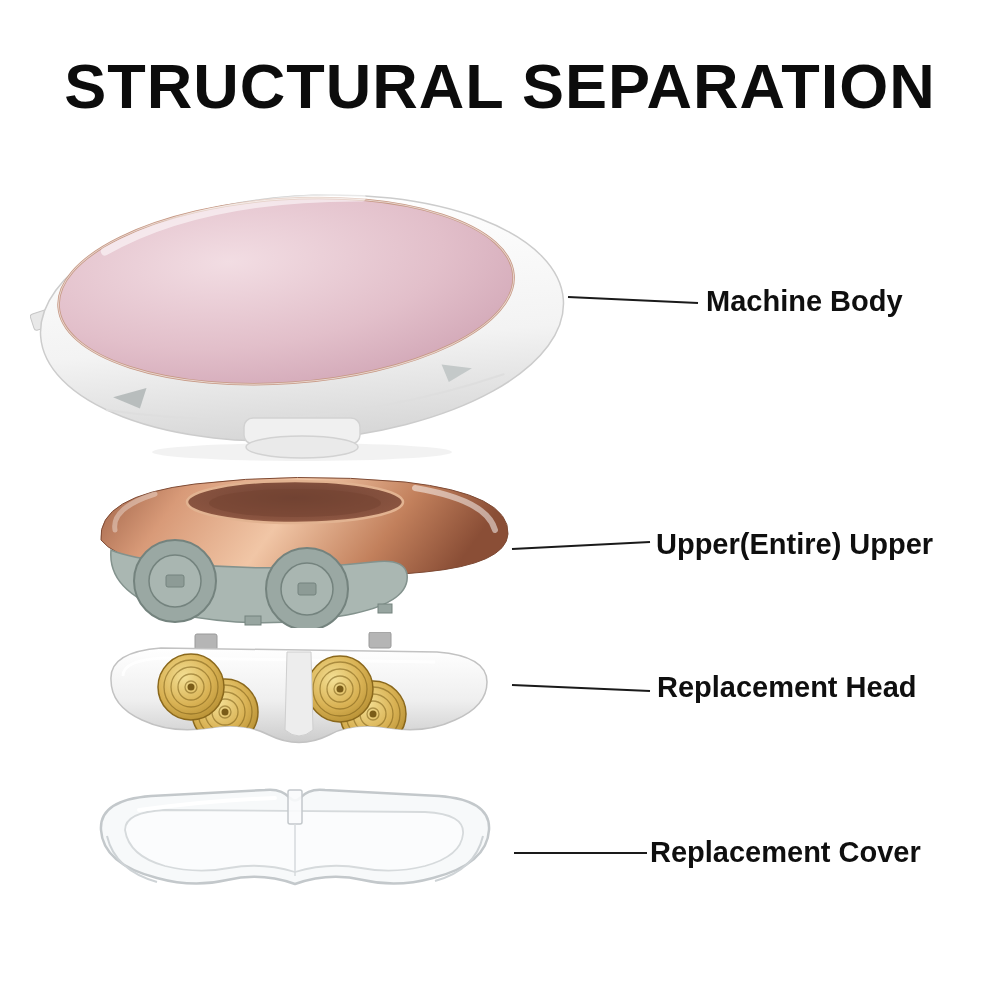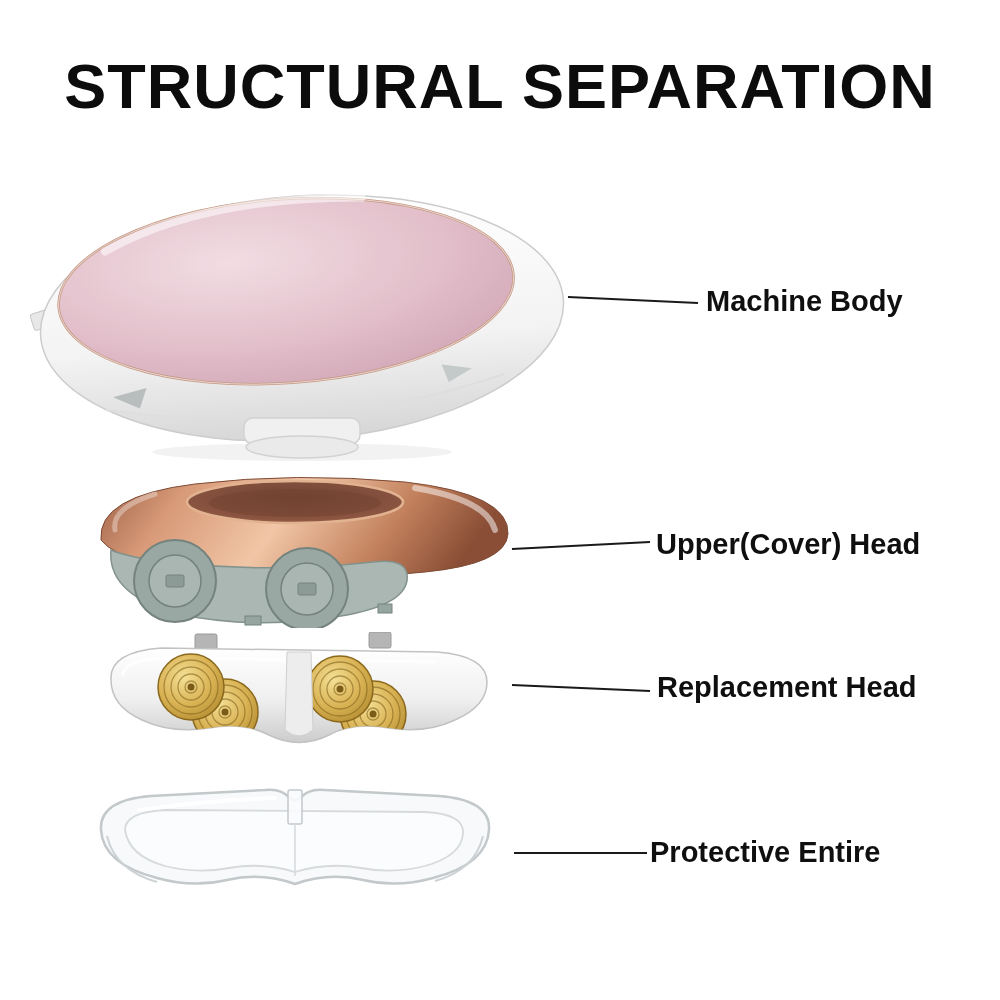--- a/index.html
+++ b/index.html
@@ -157,17 +157,17 @@
       <path d="M32,52 Q32,34 72,32 L332,34 Q372,36 370,56 Q368,78 332,88 Q300,96 268,90 Q235,84 202,94 Q169,84 136,90 Q104,96 72,88 Q36,78 32,52 Z" fill="rgba(255,255,255,0.55)" stroke="#d6dadc" stroke-width="1.8"></path>
       <rect x="195" y="12" width="14" height="34" rx="2" fill="rgba(250,251,252,0.9)" stroke="#c3c8cb" stroke-width="1.5"></rect>
       <path d="M202,46 L202,98" stroke="#d6dadc" stroke-width="1.5"></path>
       <path d="M46,32 Q120,22 182,20" stroke="rgba(255,255,255,0.95)" stroke-width="4" fill="none" stroke-linecap="round"></path>
       <path d="M14,58 Q22,92 64,104" stroke="#ced3d6" stroke-width="2" fill="none"></path>
       <path d="M390,58 Q382,92 342,103" stroke="#ced3d6" stroke-width="2" fill="none"></path>
     </svg>
   </div>
 
   <div class="part-label" style="left:706px;top:285px;">Machine Body</div>
-  <div class="part-label" style="left:656px;top:528px;">Upper(Cover) Head</div>
+  <div class="part-label" style="left:656px;top:528px;">Upper(Entire) Upper</div>
   <div class="part-label" style="left:657px;top:671px;">Replacement Head</div>
-  <div class="part-label" style="left:650px;top:836px;">Protective Entire</div>
+  <div class="part-label" style="left:650px;top:836px;">Replacement Cover</div>
 
 </div>
 
 </body></html>

